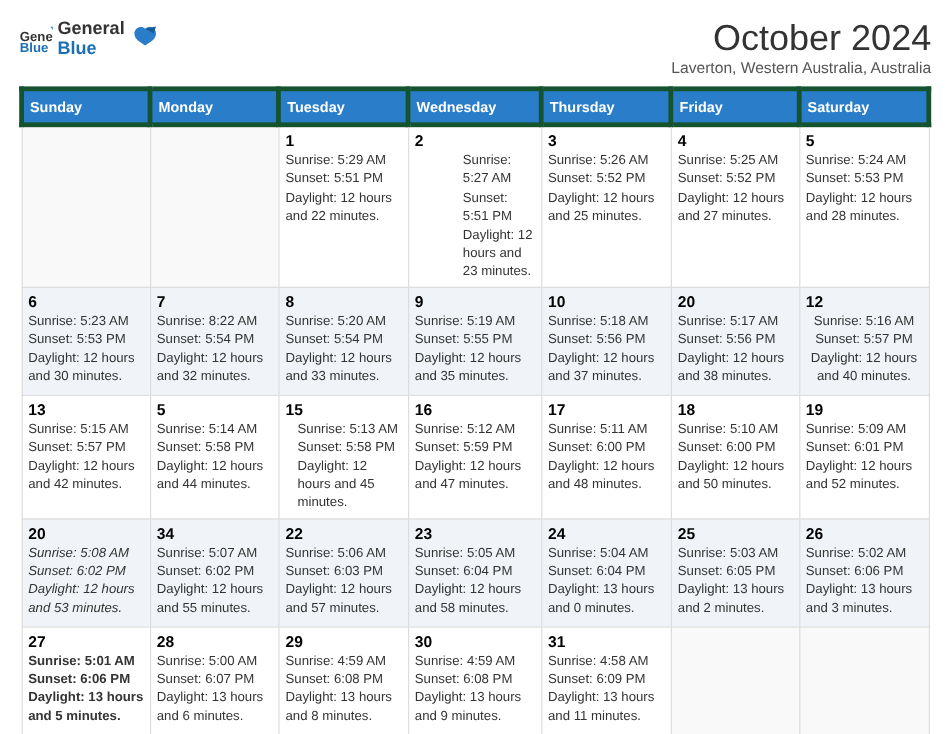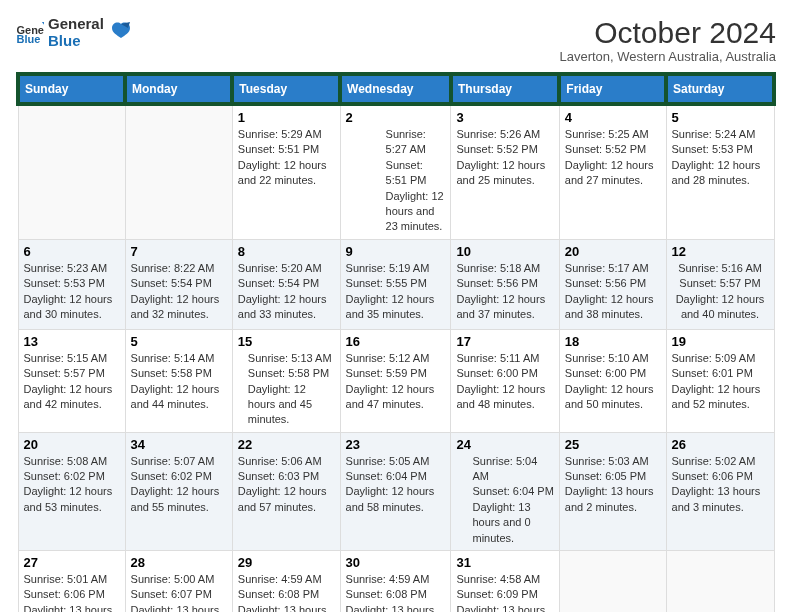--- a/index.html
+++ b/index.html
@@ -240,21 +240,21 @@
         <td>
           <span class="day-num">19</span>
           <div class="day-info" style="white-space: pre-line;">Sunrise: 5:09 AM
 Sunset: 6:01 PM
 Daylight: 12 hours and 52 minutes.</div>
         </td>
       </tr>
       <tr>
         <td>
           <span class="day-num">20</span>
-          <div class="day-info" style="white-space: pre-line;">Sunrise: 5:08 AM
+          <div class="day-info" style="white-space: pre-line; font-style: italic;">Sunrise: 5:08 AM
 Sunset: 6:02 PM
 Daylight: 12 hours and 53 minutes.</div>
         </td>
         <td>
           <span class="day-num">34</span>
           <div class="day-info" style="white-space: pre-line;">Sunrise: 5:07 AM
 Sunset: 6:02 PM
 Daylight: 12 hours and 55 minutes.</div>
         </td>
         <td>
@@ -264,41 +264,41 @@
 Daylight: 12 hours and 57 minutes.</div>
         </td>
         <td>
           <span class="day-num">23</span>
           <div class="day-info" style="white-space: pre-line;">Sunrise: 5:05 AM
 Sunset: 6:04 PM
 Daylight: 12 hours and 58 minutes.</div>
         </td>
         <td>
           <span class="day-num">24</span>
-          <div class="day-info" style="white-space: pre-line; margin-left: 16px;">Sunrise: 5:04 AM
+          <div class="day-info" style="white-space: pre-line;">Sunrise: 5:04 AM
 Sunset: 6:04 PM
 Daylight: 13 hours and 0 minutes.</div>
         </td>
         <td>
           <span class="day-num">25</span>
           <div class="day-info" style="white-space: pre-line;">Sunrise: 5:03 AM
 Sunset: 6:05 PM
 Daylight: 13 hours and 2 minutes.</div>
         </td>
         <td>
           <span class="day-num">26</span>
           <div class="day-info" style="white-space: pre-line;">Sunrise: 5:02 AM
 Sunset: 6:06 PM
 Daylight: 13 hours and 3 minutes.</div>
         </td>
       </tr>
       <tr>
         <td>
           <span class="day-num">27</span>
-          <div class="day-info" style="white-space: pre-line;">Sunrise: 5:01 AM
+          <div class="day-info" style="white-space: pre-line; font-weight: bold;">Sunrise: 5:01 AM
 Sunset: 6:06 PM
 Daylight: 13 hours and 5 minutes.</div>
         </td>
         <td>
           <span class="day-num">28</span>
           <div class="day-info" style="white-space: pre-line;">Sunrise: 5:00 AM
 Sunset: 6:07 PM
 Daylight: 13 hours and 6 minutes.</div>
         </td>
         <td>

